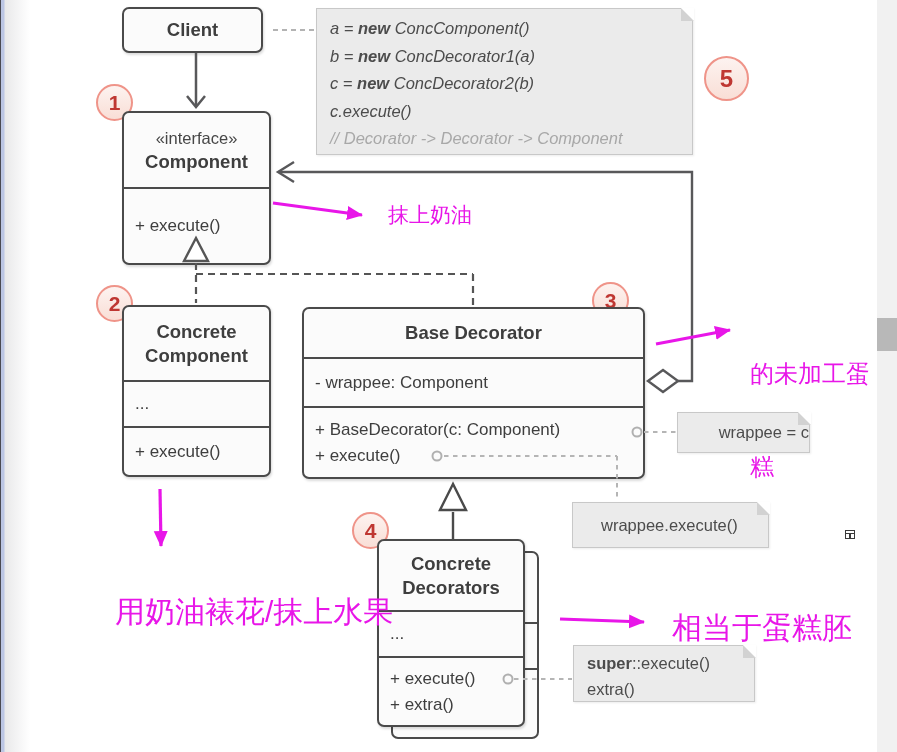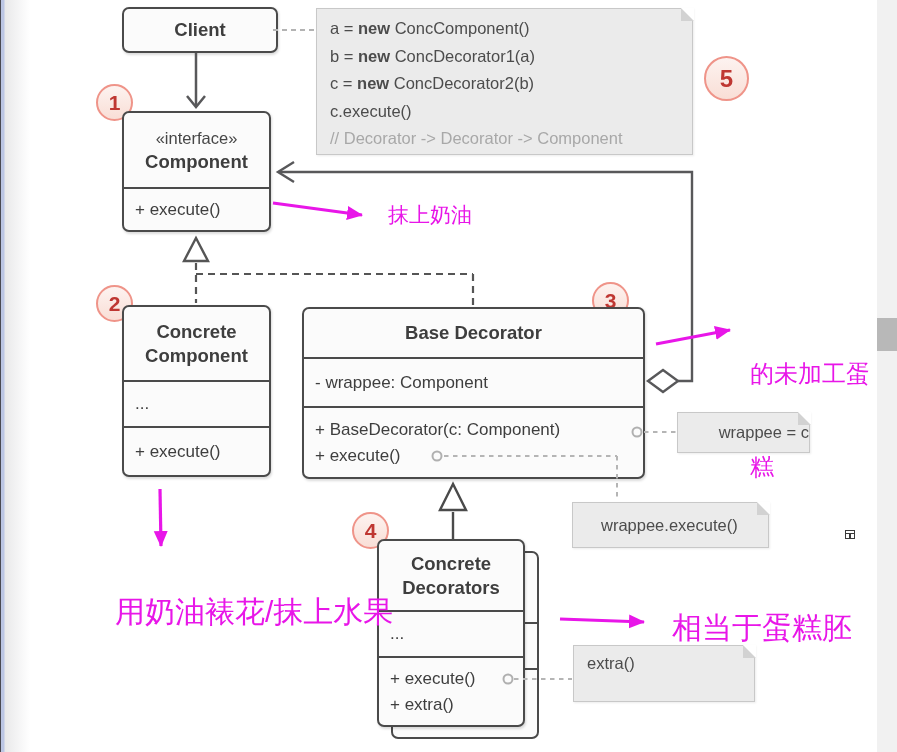--- a/index.html
+++ b/index.html
@@ -124,27 +124,27 @@
   <div class="badge" style="left:592px;top:282px;">
       <span>3</span>
     </div>
   <div class="badge" style="left:352px;top:512px;">
       <span>4</span>
     </div>
   <div class="badge big" style="left:704px;top:56px;">
       <span>5</span>
     </div>
 
-  <div class="uml-box" style="left:122px;top:7px;width:156px;height:46px;">
+  <div class="uml-box" style="left:122px;top:7px;width:141px;height:46px;">
     <div class="sec hd" style="flex:1;">
       <div class="cls-title">Client</div>
     </div>
   </div>
 
-  <div class="uml-box" style="left:122px;top:111px;width:149px;height:121px;">
+  <div class="uml-box" style="left:122px;top:111px;width:149px;height:154px;">
     <div class="sec hd" style="height:74px;">
       <div class="stereo">«interface»</div>
       <div class="cls-title">Component</div>
     </div>
     <div class="sec" style="flex:1;">
       <div class="member">+ execute()</div>
     </div>
   </div>
 
   <div class="uml-box" style="left:122px;top:305px;width:149px;height:172px;">
@@ -186,37 +186,38 @@
     </div>
     <div class="sec" style="height:46px;">
       <div class="member">...</div>
     </div>
     <div class="sec" style="flex:1;">
       <div class="member">+ execute()</div>
       <div class="member">+ extra()</div>
     </div>
   </div>
 
-  <div class="note" style="left:316px;top:8px;width:377px;height:147px;padding:6px 0 0 13px;">
+  <div class="note" style="left:316px;top:8px;width:377px;height:147px;padding:6px 0 0 13px;font-style:italic;">
     <div class="code-line"><span>a = </span><span class="kw">new</span><span> ConcComponent()</span></div>
     <div class="code-line"><span>b = </span><span class="kw">new</span><span> ConcDecorator1(a)</span></div>
     <div class="code-line"><span>c = </span><span class="kw">new</span><span> ConcDecorator2(b)</span></div>
     <div class="code-line">c.execute()</div>
     <div class="code-line comment">// Decorator -&gt; Decorator -&gt; Component</div>
   </div>
 
   <div class="note" style="left:677px;top:412px;width:133px;height:41px;display:flex;align-items:center;justify-content:flex-end;">
     <span>wrappee = c</span>
   </div>
 
   <div class="note" style="left:572px;top:502px;width:197px;height:46px;display:flex;align-items:center;padding-left:28px;">
     <span>wrappee.execute()</span>
   </div>
 
   <div class="note" style="left:573px;top:645px;width:182px;height:57px;padding:4px 0 0 13px;">
+    <div style="line-height:26px;"><span class="kw">super</span><span>::execute()</span></div>
     <div style="line-height:26px;">extra()</div>
   </div>
 
   <div class="cjk" style="left:388px;top:201px;font-size:21px;">抹上奶油</div>
   <div class="cjk" style="left:750px;top:296px;font-size:24px;line-height:31px;">
     <div>的未加工蛋</div>
     <div>糕</div>
   </div>
   <div class="cjk" style="left:115px;top:592px;font-size:30px;">用奶油裱花/抹上水果</div>
   <div class="cjk" style="left:672px;top:608px;font-size:30px;">相当于蛋糕胚</div>

